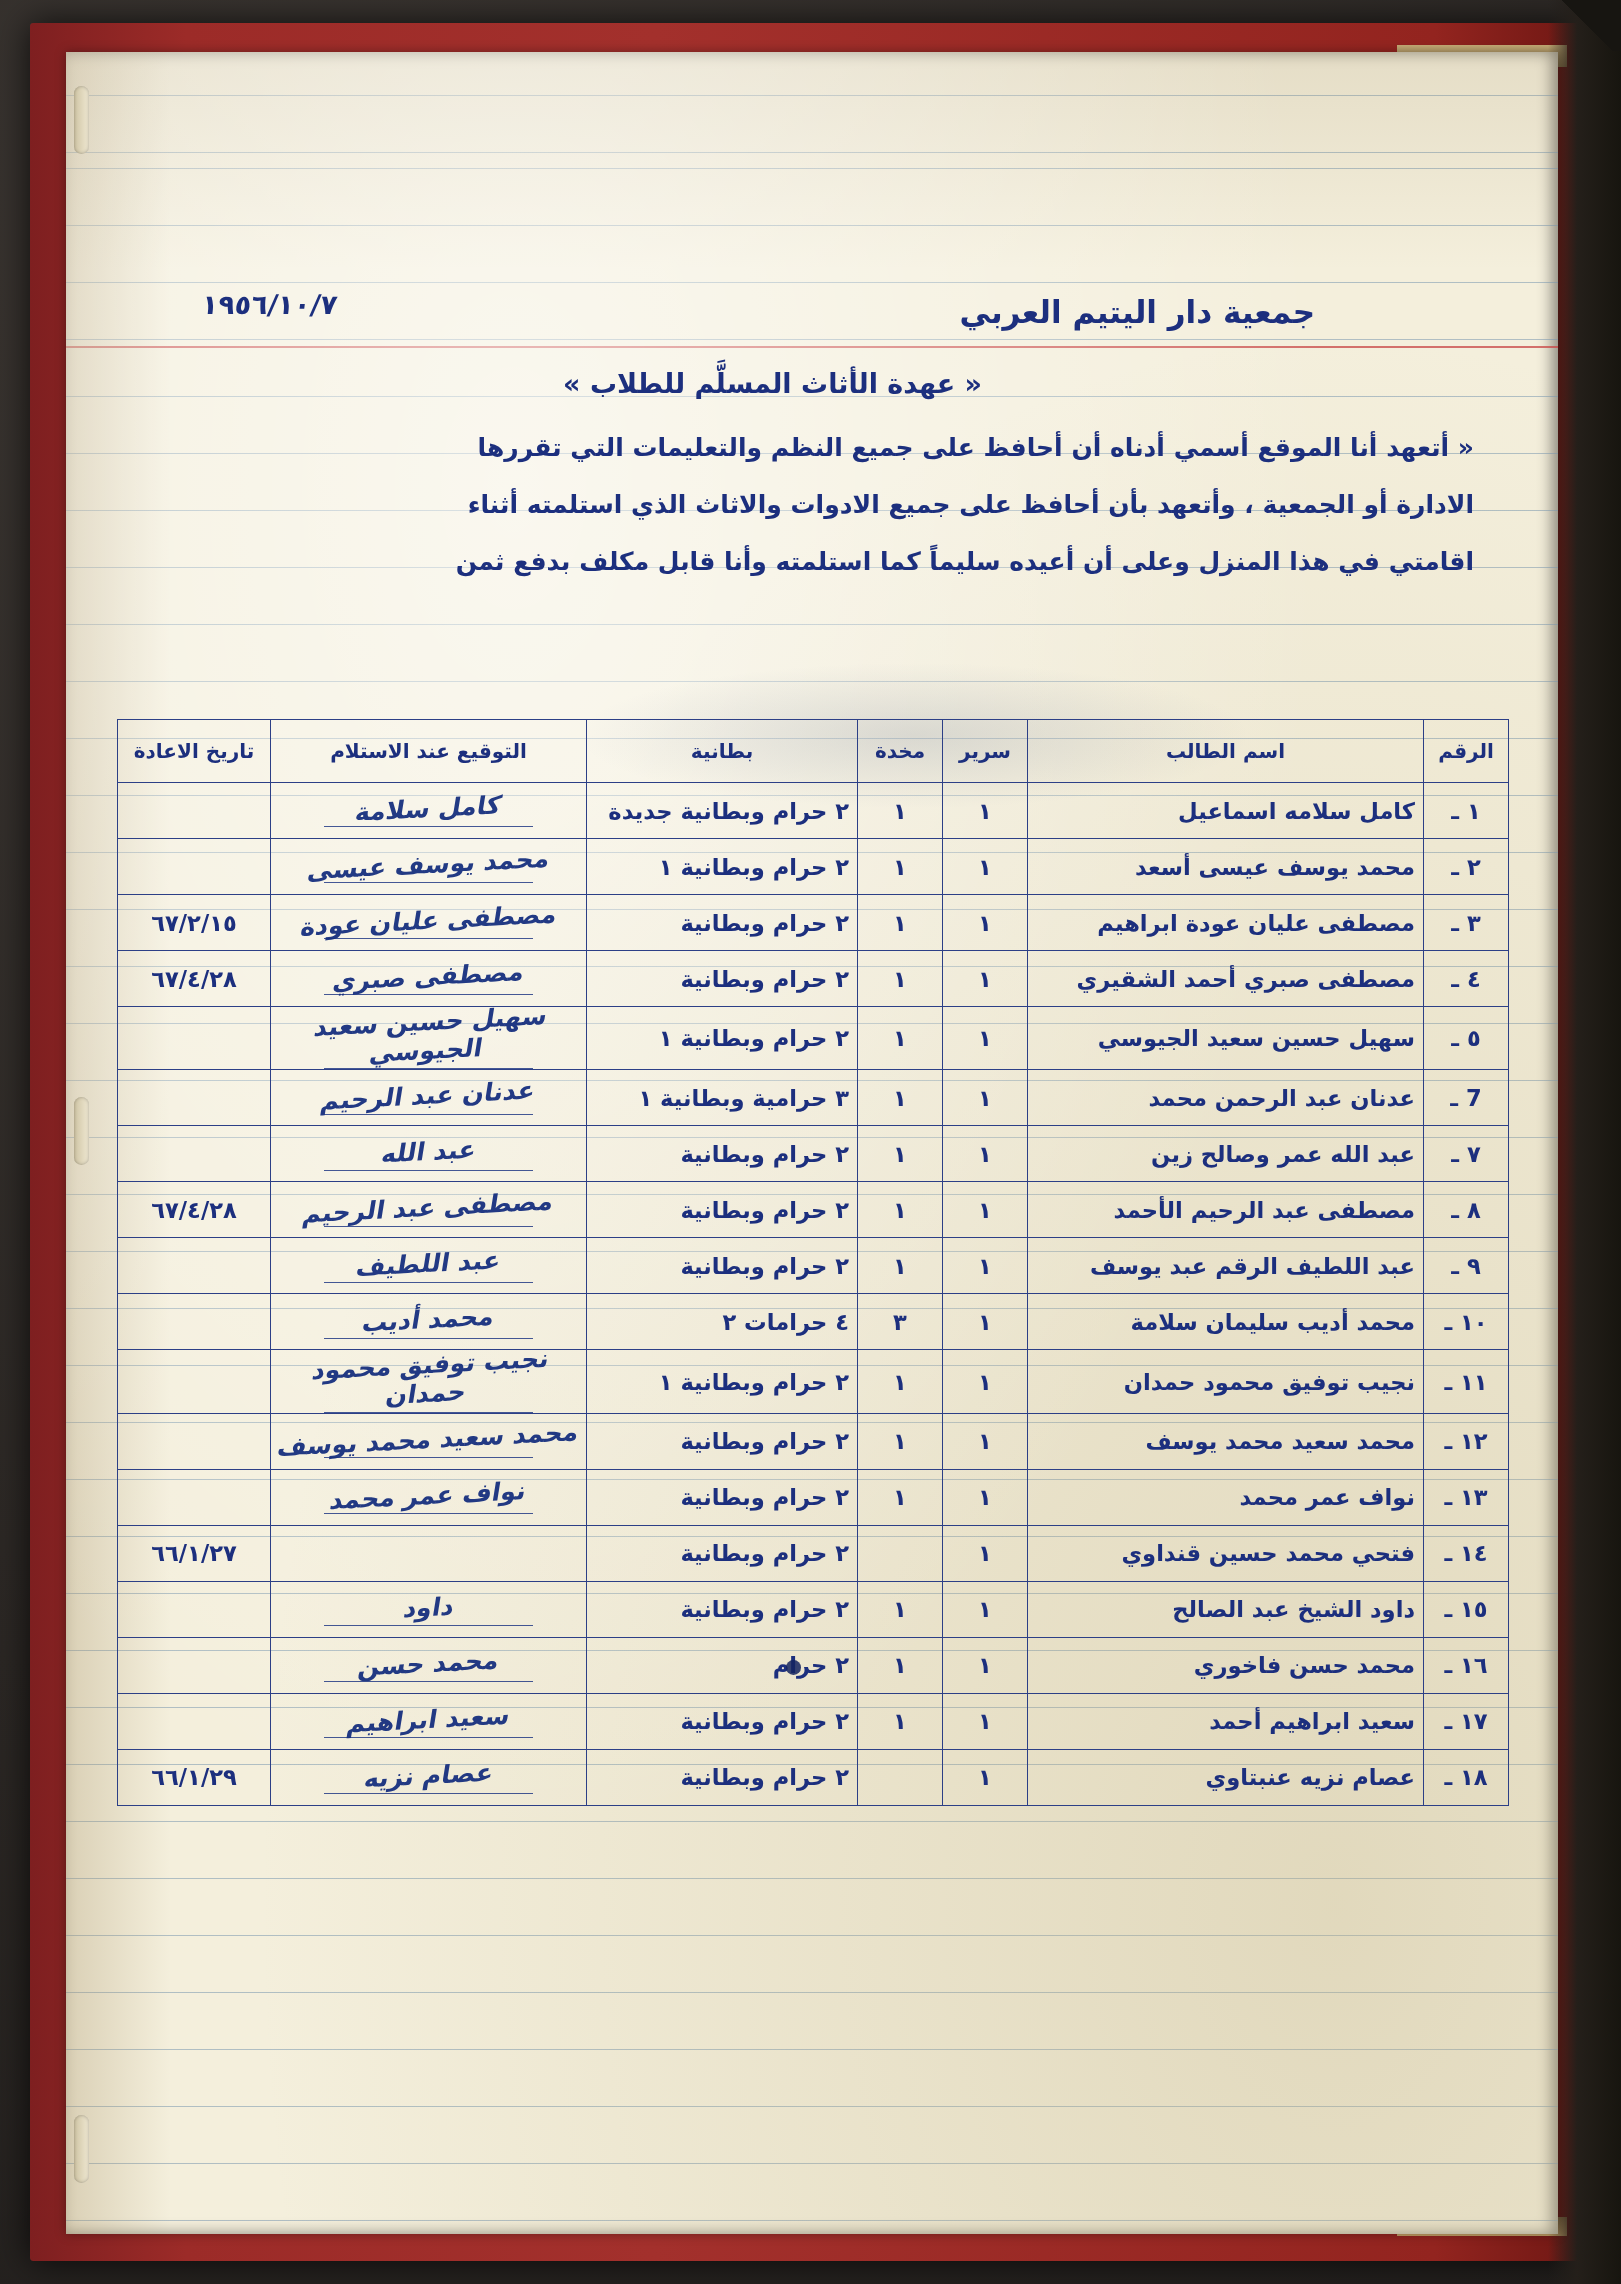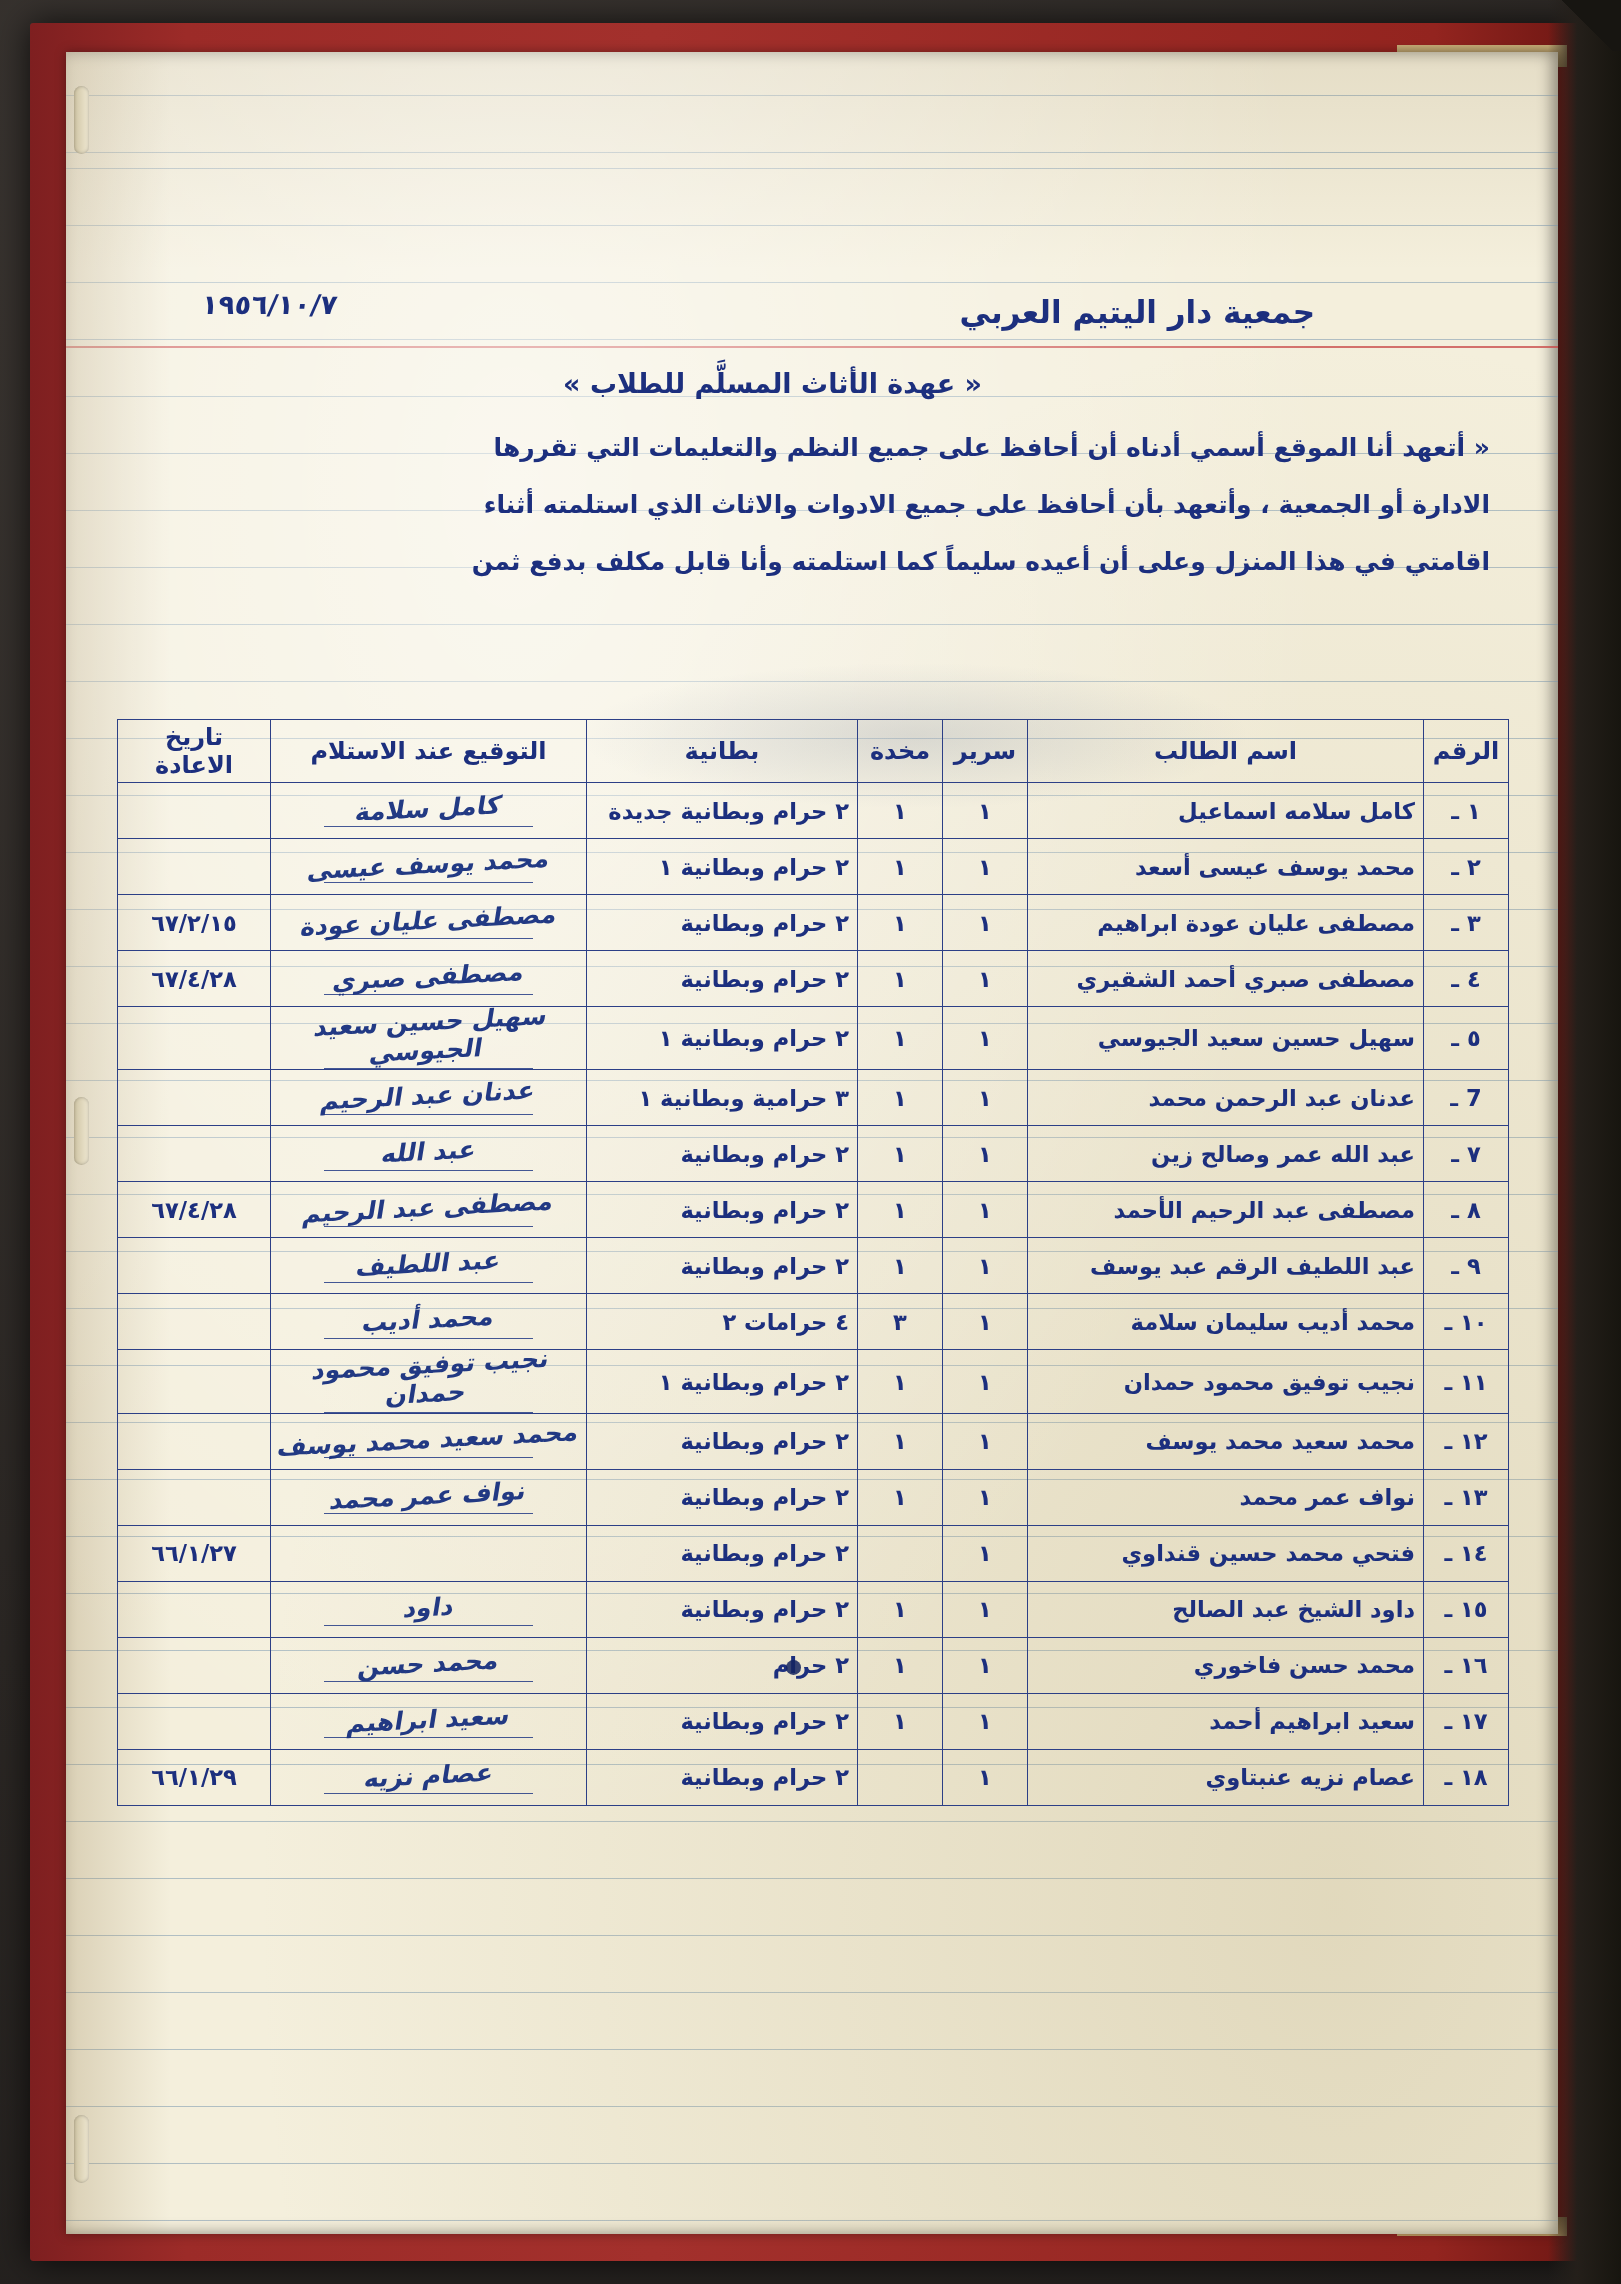--- a/index.html
+++ b/index.html
@@ -62,21 +62,21 @@
   .hw{
     font-family:"DejaVu Sans", sans-serif;
     color:#1c2f7e;
     font-weight:600;
     letter-spacing:0.3px;
   }
   .hw-ital{transform:skewX(-7deg);}
   .assoc{position:absolute;right:243px;top:242px;font-size:31px;}
   .date-top{position:absolute;left:136px;top:237px;font-size:27px;}
   .doc-title{position:absolute;top:316px;right:576px;font-size:27px;}
-  .para{position:absolute;right:68px;left:96px;top:367px;font-size:25px;line-height:57px;text-align:right;}
+  .para{position:absolute;right:84px;left:96px;top:367px;font-size:25px;line-height:57px;text-align:right;}
   
   .tbl{
     position:absolute;left:51px;top:667px;width:1390px;
     border-collapse:collapse;
     table-layout:fixed;
   }
   .tbl col.c-num{width:85px;}
   .tbl col.c-name{width:396px;}
   .tbl col.c-bed{width:85px;}
   .tbl col.c-bedq{width:85px;}
@@ -86,21 +86,21 @@
   .tbl th,.tbl td{
     border:1.1px solid #2c3f86;
     height:55px;
     padding:0 8px;
     vertical-align:middle;
     font-size:22.6px;
     color:#1c2f7e;
     font-weight:600;
     background:transparent;
   }
-  .tbl thead th{height:62px;font-size:24px;}
+  .tbl thead th{height:62px;font-size:20px;}
   .tbl td.ctr,.tbl th.ctr{text-align:center;}
   .tbl td.rt{}
   .sig{font-size:25px;color:#17307f;transform:skewX(-12deg) rotate(-3deg);display:inline-block;opacity:.95;}
   .sigline{display:block;height:0;border-bottom:1.7px solid #17307f;width:70%;margin:3.4px auto 0;opacity:.8;}
   .datecell{font-size:21.5px;}
   .smear{position:absolute;pointer-events:none;border-radius:50%;
     background:radial-gradient(ellipse at center, rgba(120,130,150,.22), rgba(120,130,150,0) 70%);}
   .blob{position:absolute;width:14.7px;height:14.7px;border-radius:50%;background:#14235f;opacity:.85;}
   .cornerfold{position:absolute;right:0;top:0;width:68px;height:51px;
      background:linear-gradient(225deg,#171511 0 50%, rgba(0,0,0,0) 50%);}

